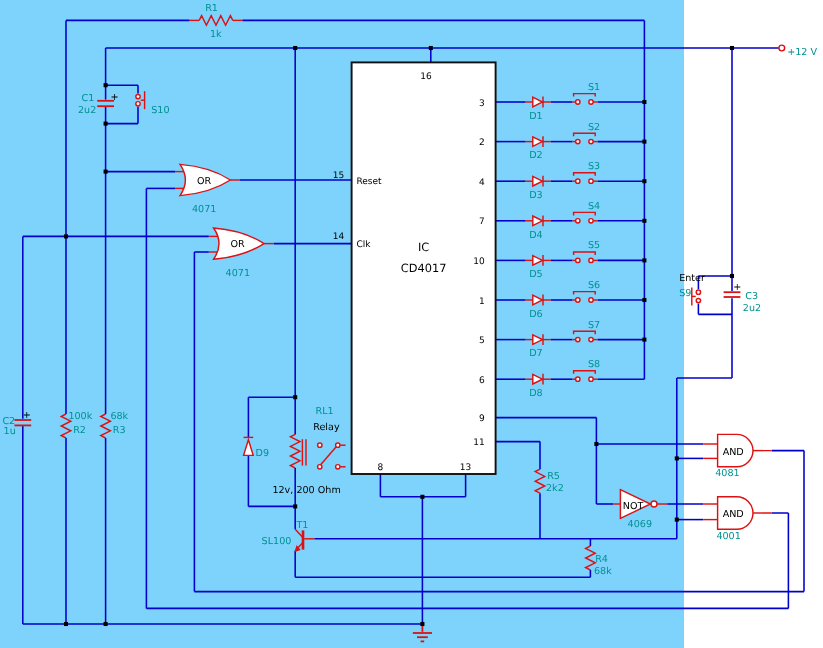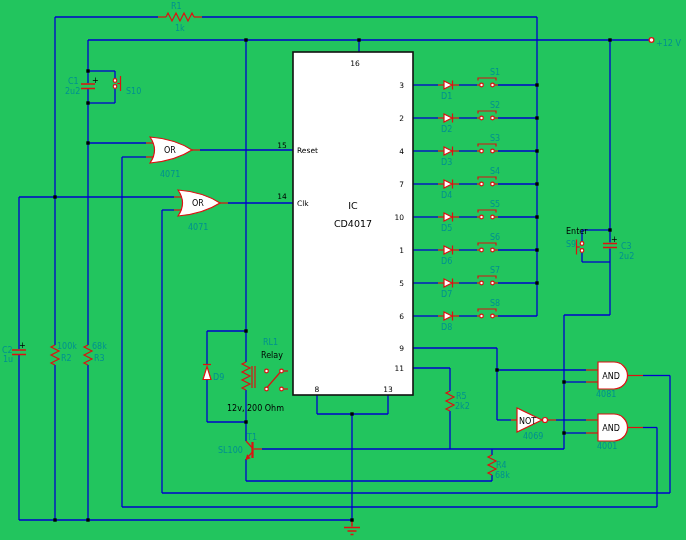--- a/index.html
+++ b/index.html
@@ -1,16 +1,16 @@
 <!DOCTYPE html>
 <html><head>
 <meta charset="utf-8">
 <style>
   html,body{margin:0;padding:0;background:#ffffff;}
-  .stage{width:686px;height:540px;position:relative;background:#22c55e;text-align:center;}
+  .stage{width:570px;height:540px;position:relative;background:#7dd3fc;text-align:center;}
   text{font-family:"DejaVu Sans",sans-serif;font-size:8px;fill:#000;}
   .t{fill:#009090;}
   .k{fill:#000000;}
   .fs7{font-size:7.5px;}
   .fs9{font-size:9.5px;}
   .mid{text-anchor:middle;}
   .end{text-anchor:end;}
 </style>
 </head>
 <body>

